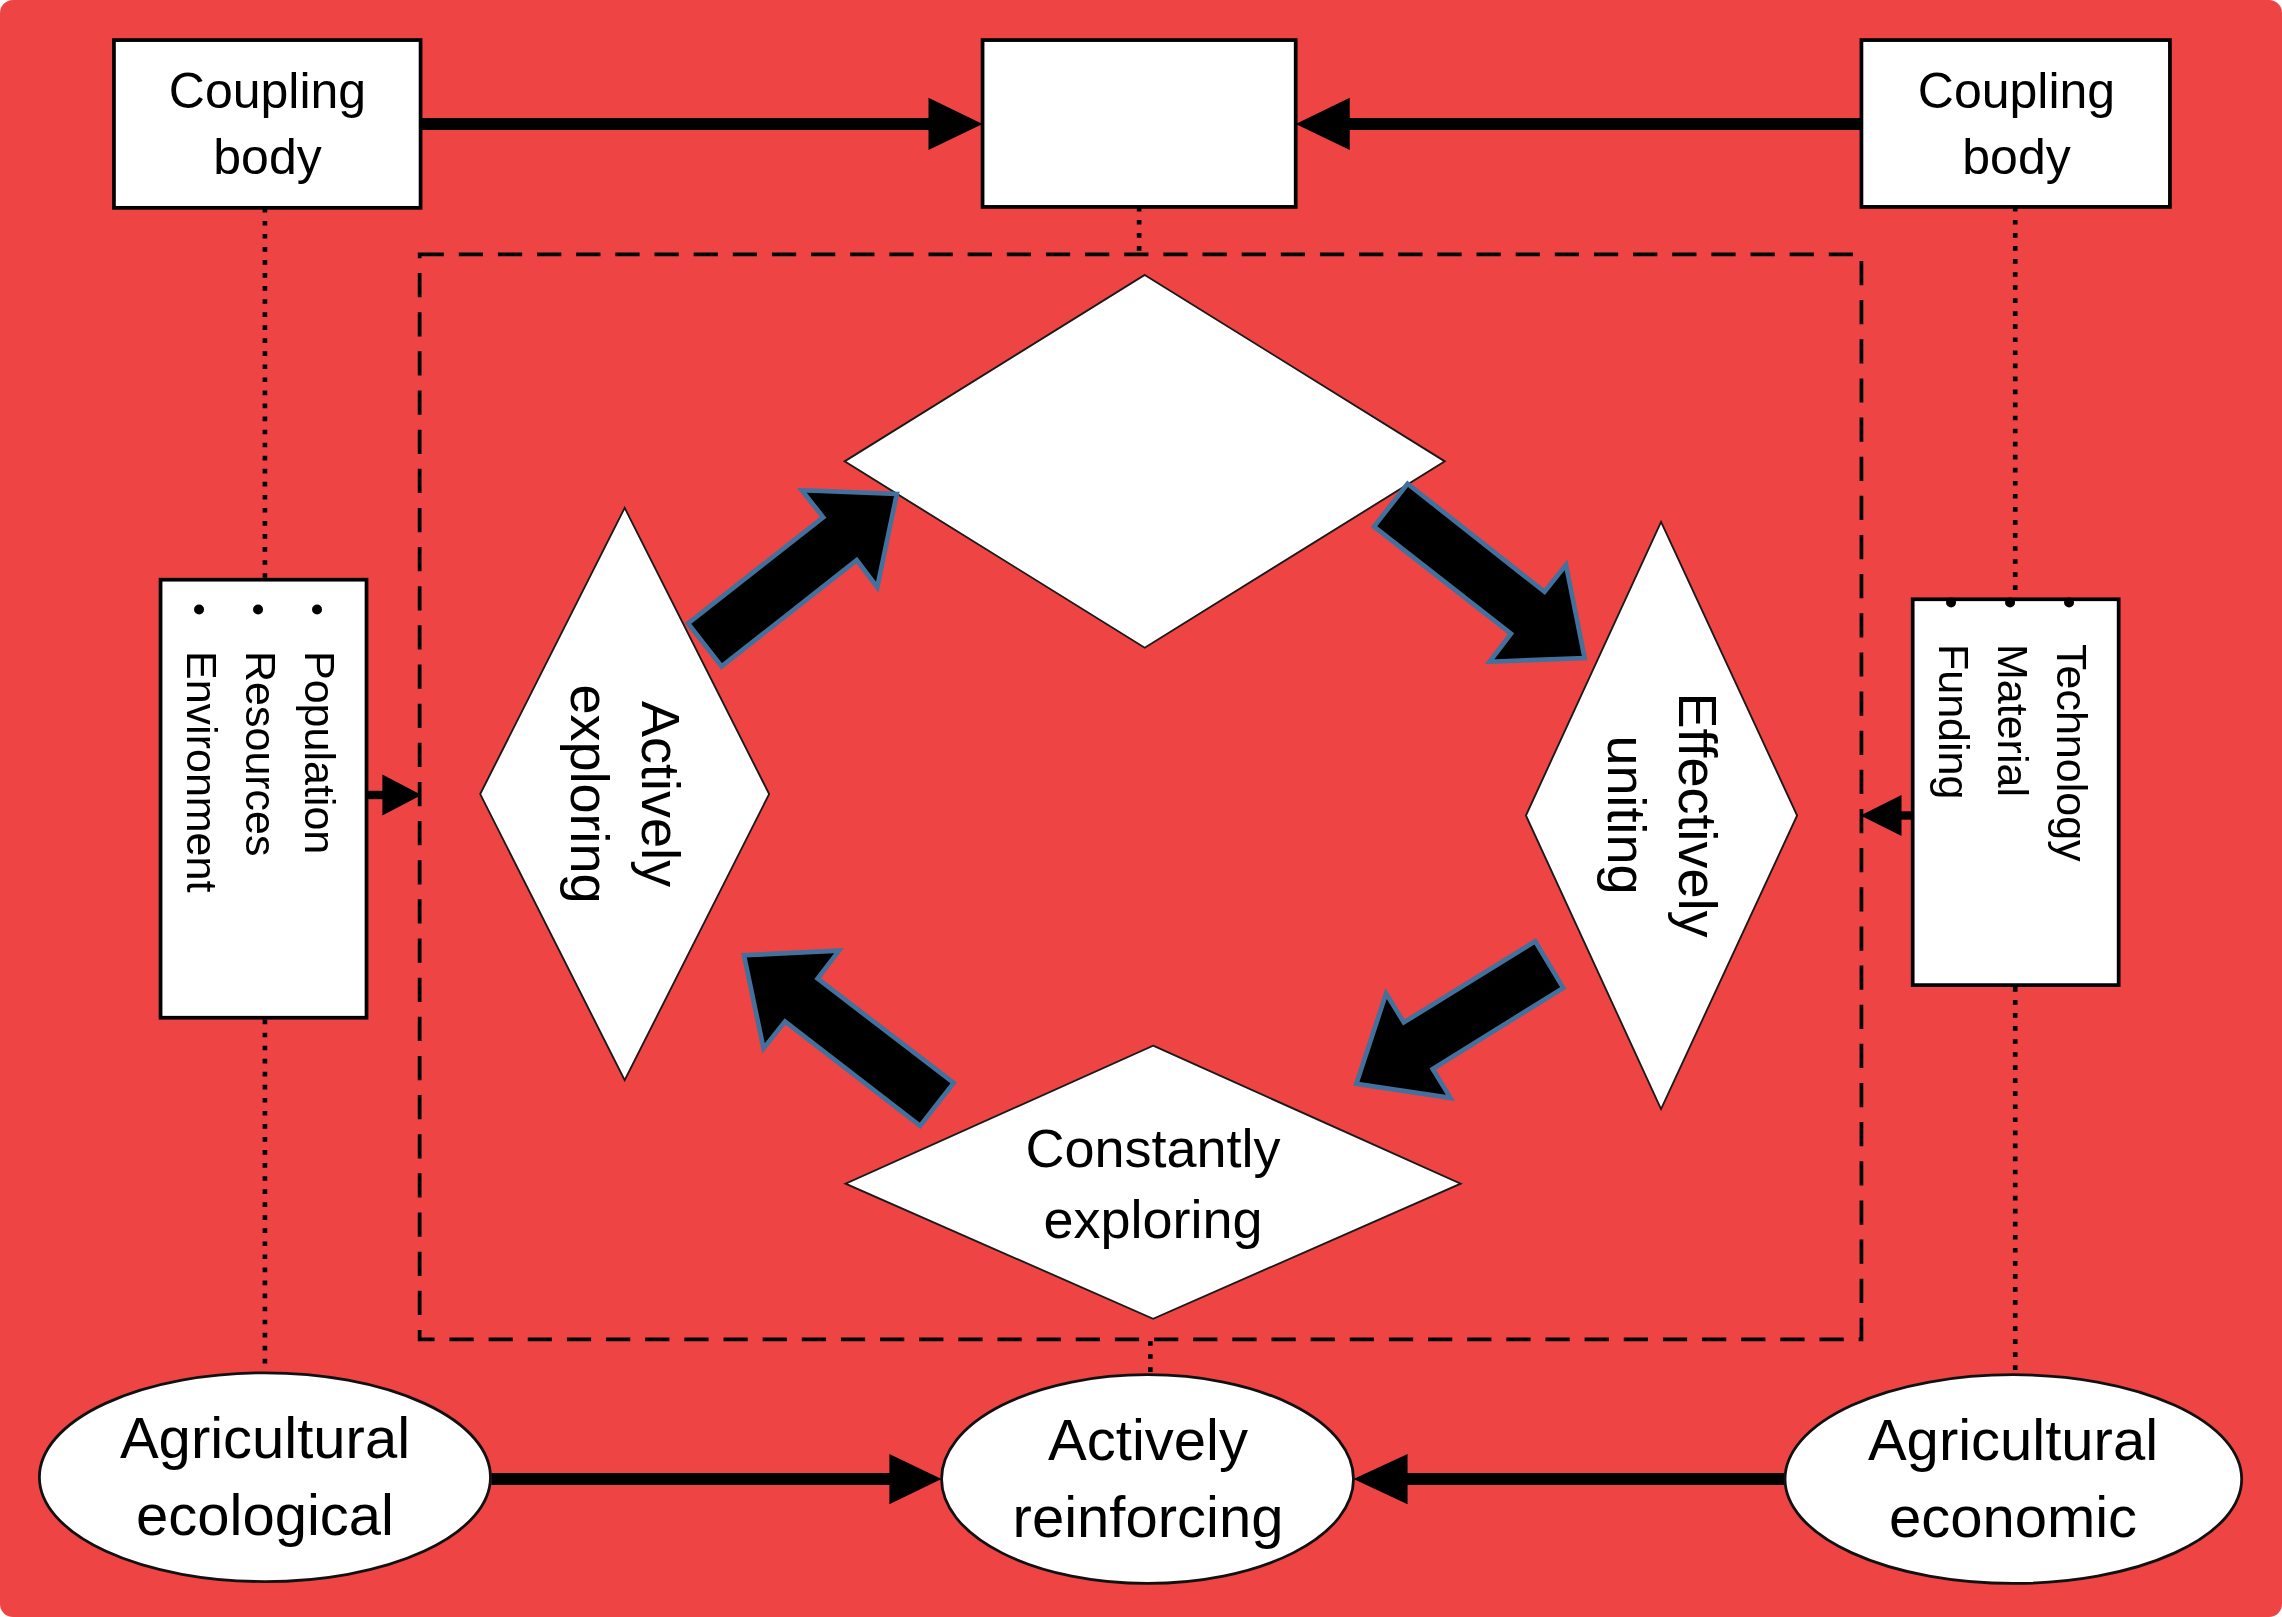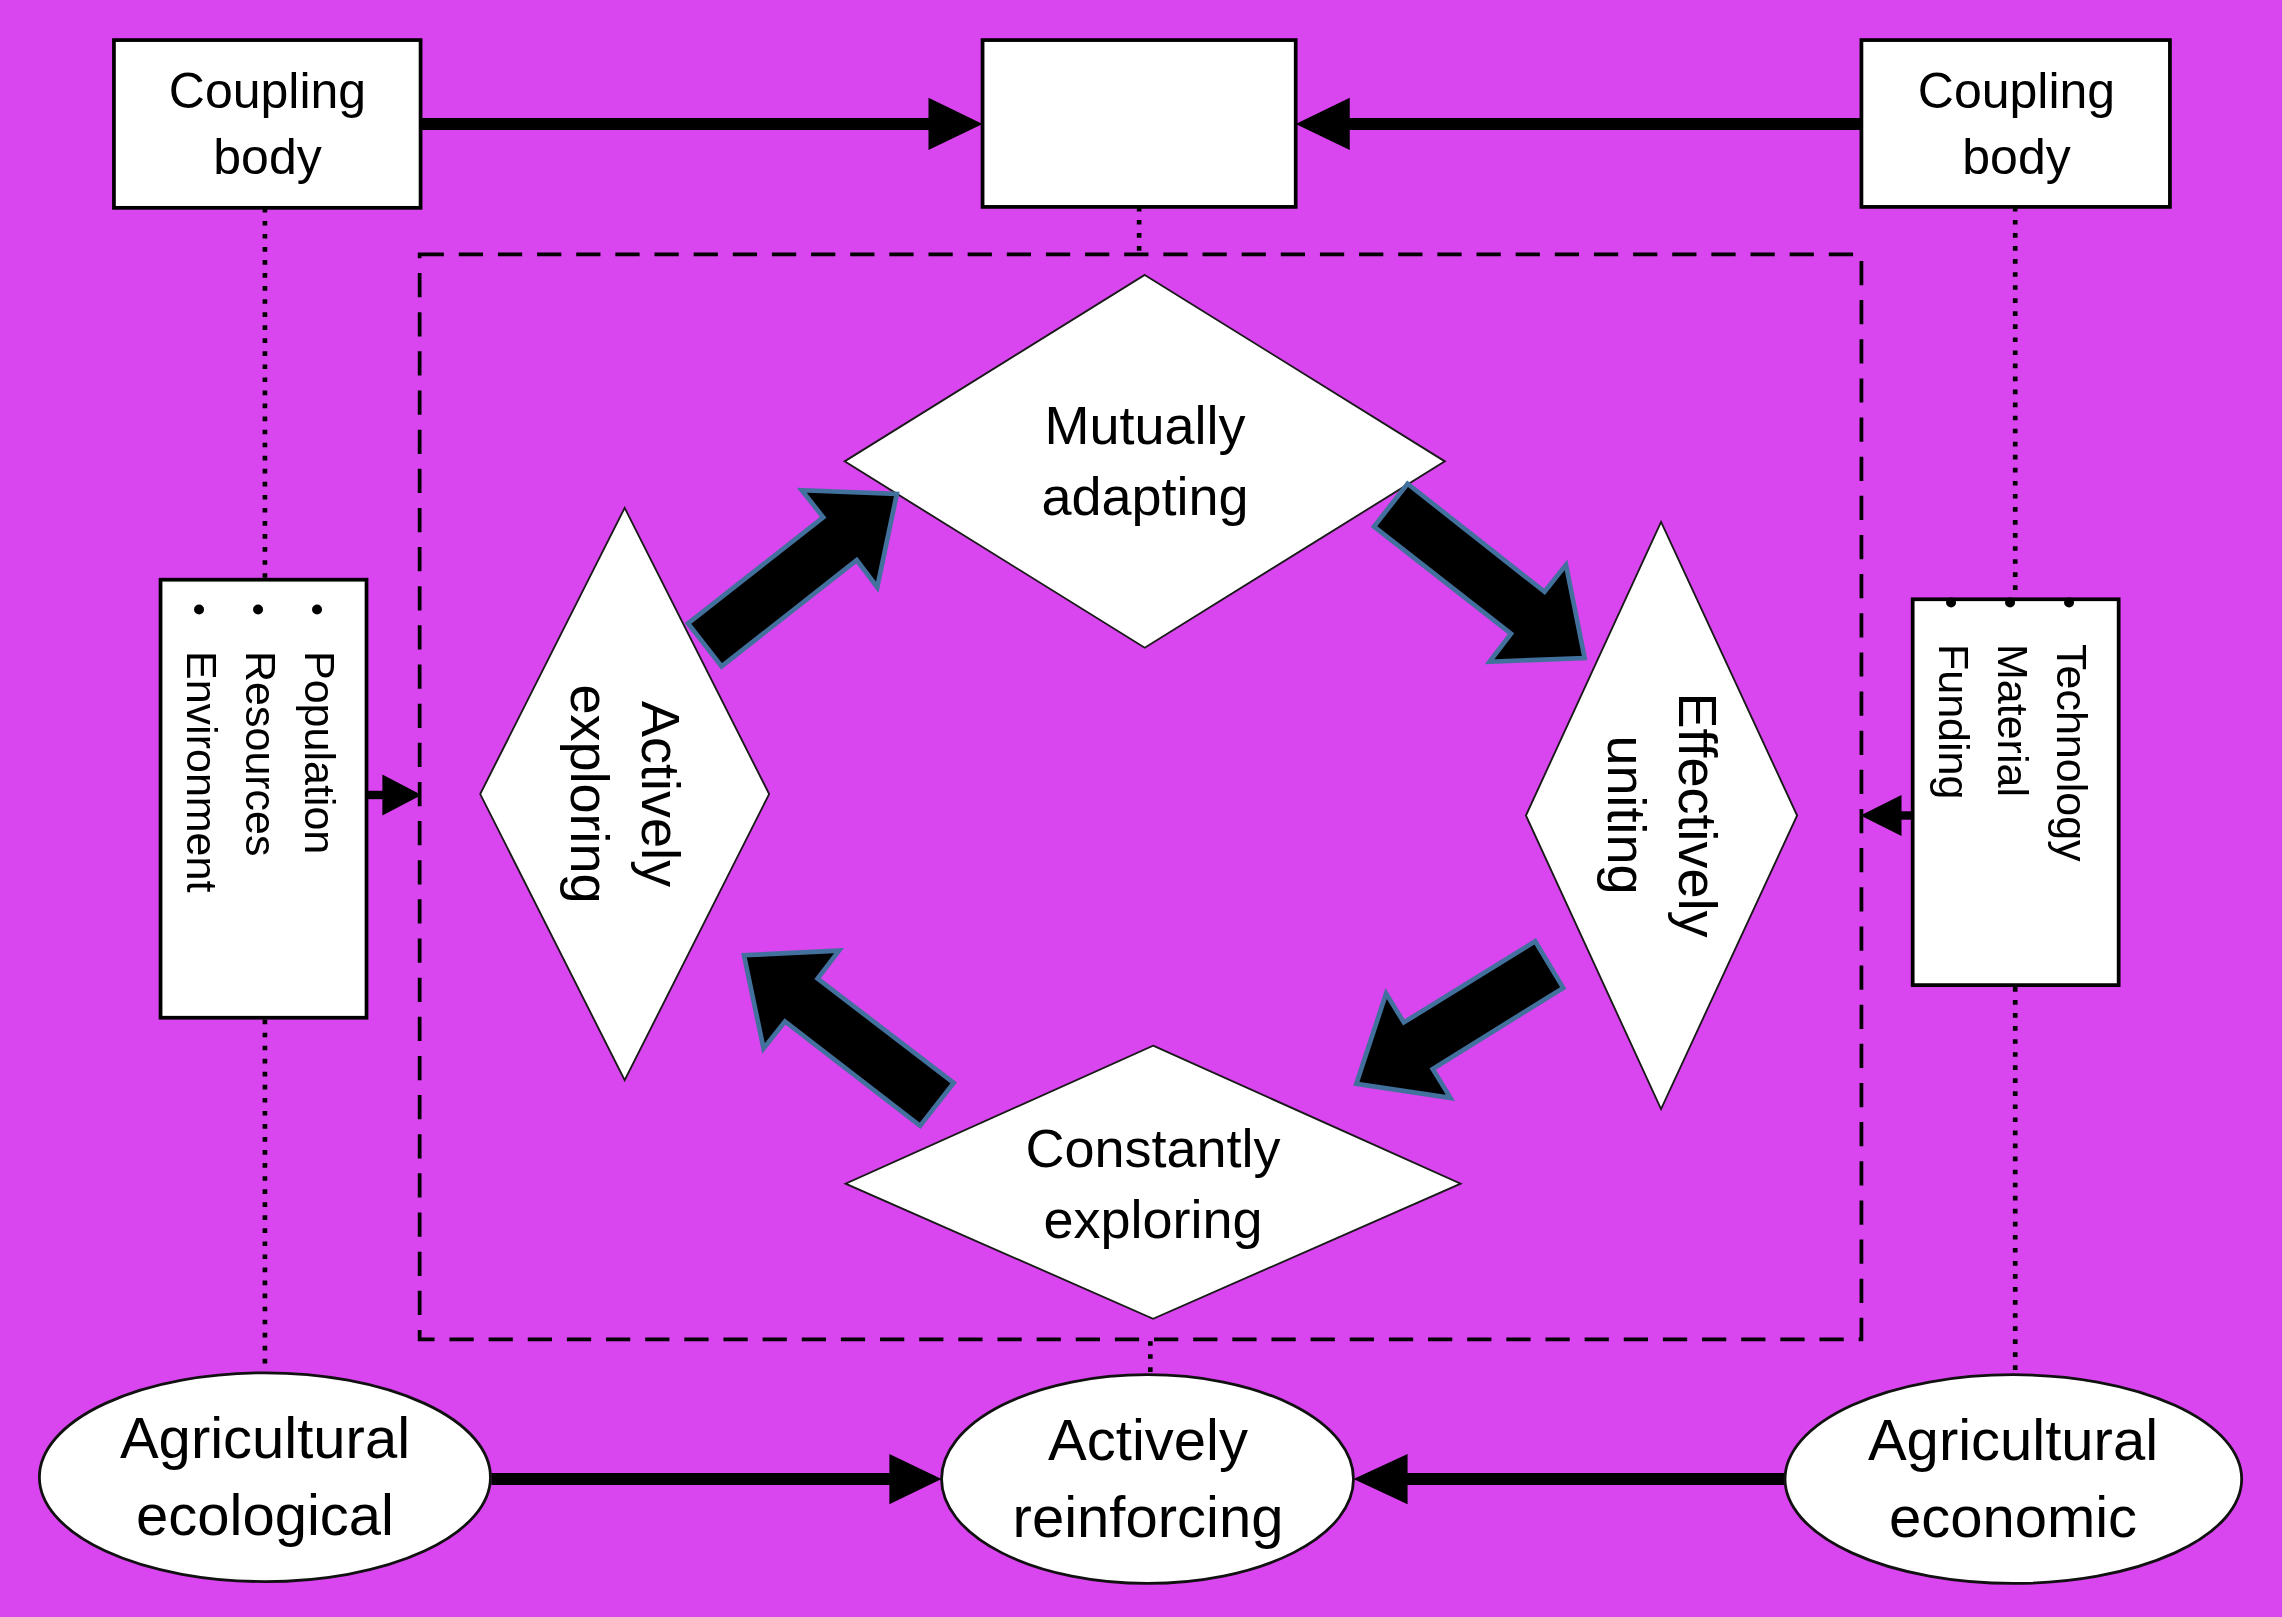--- a/index.html
+++ b/index.html
@@ -1,23 +1,24 @@
 <!DOCTYPE html>
 <html style="font-size:15px"><head>
 <meta charset="utf-8">
 <title>Coupling process diagram</title>
 <style>
   html,body { margin:0; padding:0; background:#ffffff; }
   .stage {
     position:relative;
     width:2282px; height:1617px;
-    background:#d946ef;
+    background:#ef4444;
     font-family:"Liberation Sans", sans-serif;
     color:#000000;
     overflow:hidden;
+    border-radius:13px;
   }
   .stage svg { position:absolute; left:0; top:0; }
   .label {
     position:absolute;
     display:flex; align-items:center; justify-content:center;
     text-align:center;
     line-height:1.32;
     color:#000;
     white-space:normal;
   }
@@ -86,21 +87,20 @@
     <rect x="2052" y="643" width="221" height="414" fill="#fff" stroke="#000" stroke-width="4"></rect>
 
     <ellipse cx="284" cy="1585" rx="242" ry="112" fill="#fff" stroke="#111" stroke-width="3"></ellipse>
     <ellipse cx="1231" cy="1587" rx="221" ry="112" fill="#fff" stroke="#111" stroke-width="3"></ellipse>
     <ellipse cx="2160" cy="1587" rx="245" ry="112" fill="#fff" stroke="#111" stroke-width="3"></ellipse>
   </svg>
 
   <div class="label box-label" style="left:114px; top:40px; width:307px; height:168px;">Coupling body</div>
   <div class="label box-label" style="left:1862px; top:40px; width:309px; height:167px;">Coupling body</div>
 
-  <div class="label diamond-label" style="left:996px; top:368px; width:298px; height:186px;">Mutually adapting</div>
   <div class="label diamond-label rot90" style="left:1503px; top:722px; width:317px; height:186px;">Effectively uniting</div>
   <div class="label diamond-label" style="left:1004px; top:1091px; width:298px; height:186px;">Constantly exploring</div>
   <div class="label diamond-label rot90" style="left:466px; top:701px; width:317px; height:186px;">Actively exploring</div>
 
   <div class="side-list" style="left:68px; top:715px; width:392px; height:168px;">
     <ul>
       <li>
         <span class="bullet">•</span>
         <span>Population</span>
       </li>

